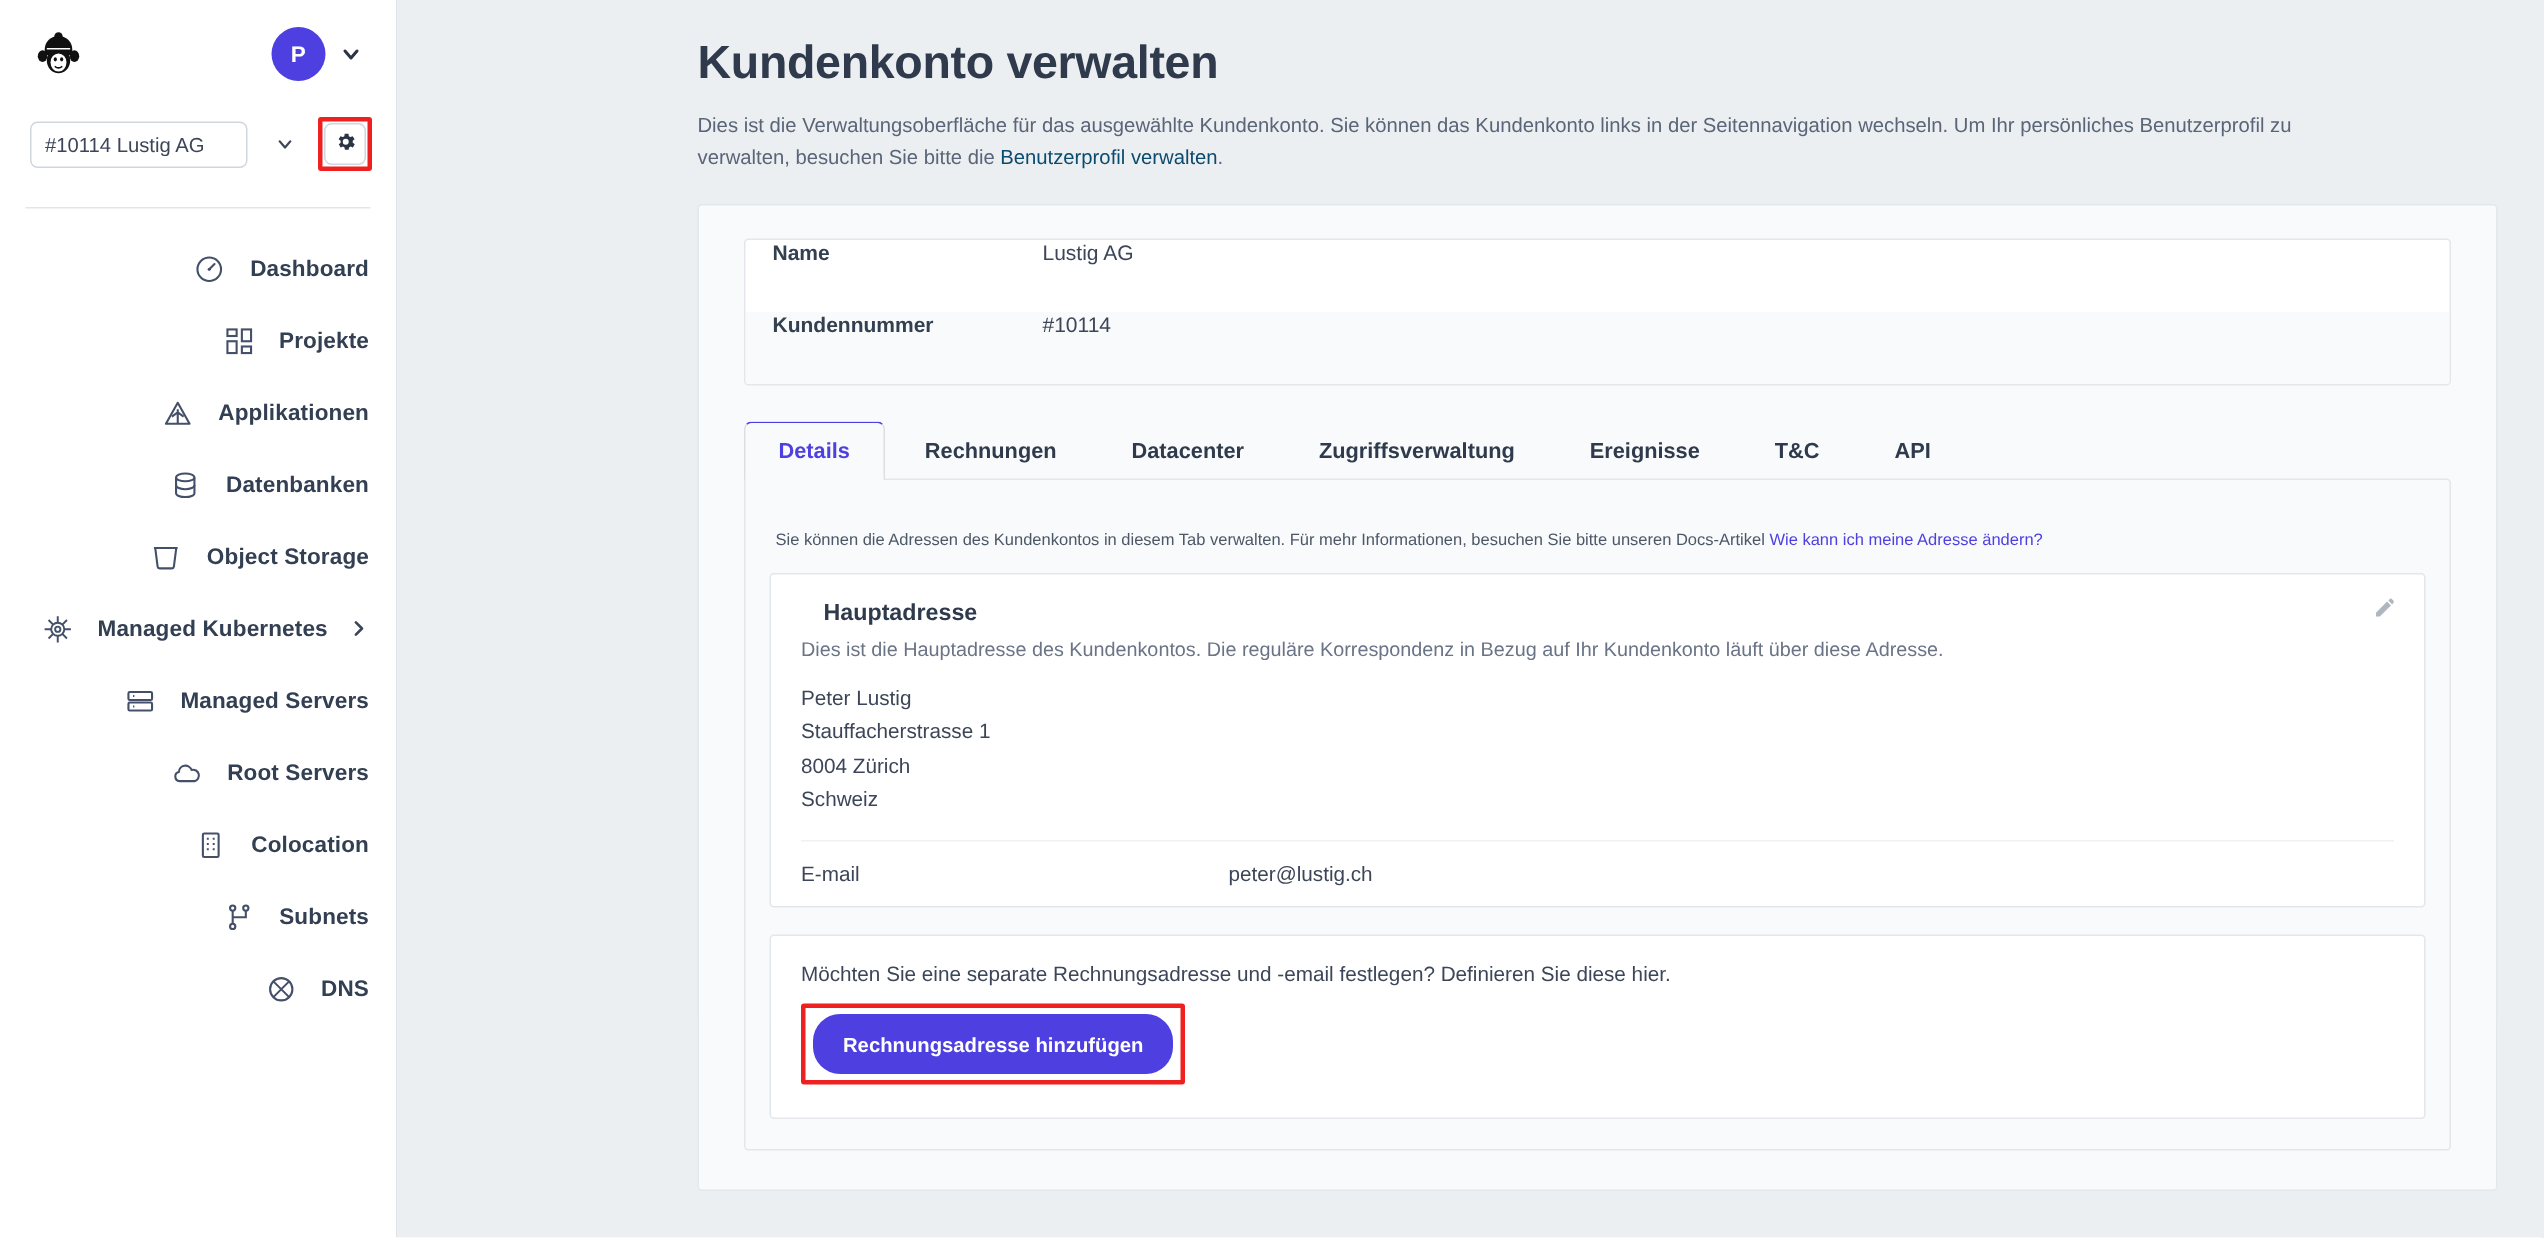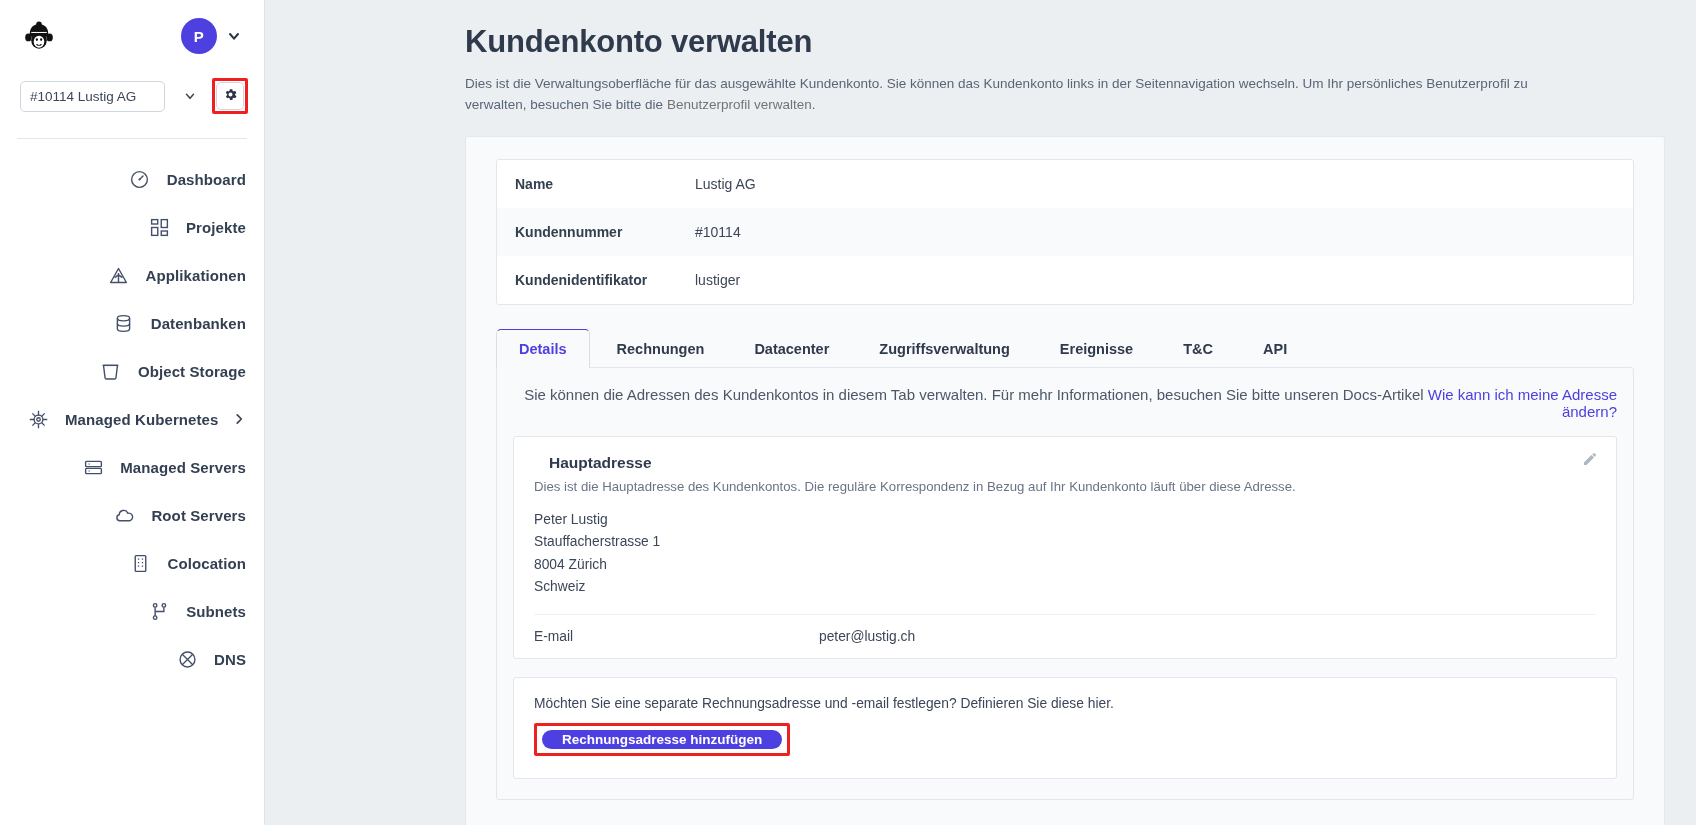--- a/index.html
+++ b/index.html
@@ -92,37 +92,37 @@
   }
   .main-inner { padding: 24px 30px 0 30px; }
   .page-title {
     font-size: 31px; font-weight: 700; color: #2f3a4c;
     margin: 0 0 14px 170px; letter-spacing: -.2px;
   }
   .page-desc {
     font-size: 13.5px; line-height: 1.55; color: #5a6578;
     margin: 0 0 20px 170px; max-width: 1065px;
   }
-  .page-desc a { color: #737373; text-decoration: none; }
+  .page-desc a { color: #0c4a6e; text-decoration: none; }
 
   .content-card {
     margin-left: 170px;
     background: #f8fafb;
     border: 1px solid #e4e8ec;
     border-radius: 3px;
     padding: 22px 30px 26px 30px;
     max-width: 1200px;
     min-height: 640px;
   }
 
   .info-table {
     width: 100%; border: 1px solid #e3e7eb; border-radius: 3px;
     background: #fff; overflow: hidden; margin-bottom: 24px;
   }
-  .info-row { display: flex; align-items: center; height: 48px; padding: 0 18px; font-size: 14px; }
+  .info-row { display: flex; height: 48px; padding: 0 18px; font-size: 14px; }
   .info-row.alt { background: #f8fafb; }
   .info-row .k { width: 180px; font-weight: 700; color: #33404f; }
   .info-row .v { color: #3c4658; }
 
   
   .tabs { display: flex; align-items: flex-end; gap: 4px; margin-bottom: 0; position: relative; }
   .tab {
     font-size: 14.5px; font-weight: 700; color: #2f3a4c;
     padding: 11px 22px; cursor: pointer;
     border: 1px solid transparent; border-bottom: none;
@@ -134,21 +134,21 @@
     border-color: #4d3fe0 #dadfe4 #dadfe4 #dadfe4;
     border-top-width: 1.5px;
     background: #f8fafb;
   }
 
   .tab-panel {
     border: 1px solid #e3e7eb; border-radius: 0 3px 3px 3px;
     background: #f8fafb; padding: 18px 16px 20px 16px;
     margin-top: -1px;
   }
-  .tab-hint { font-size: 15px; color: #4c5768; margin: 0 0 16px 4px; text-align: right; }
+  .tab-hint { font-size: 11px; color: #4c5768; margin: 16px 0 16px 4px; }
   .tab-hint a { color: #4d3fe0; text-decoration: none; }
 
   .addr-card {
     background: #fff; border: 1px solid #e3e7eb; border-radius: 3px;
     padding: 17px 20px 0 20px; position: relative; margin-bottom: 18px;
   }
   .addr-title { font-size: 15.5px; font-weight: 700; color: #2f3a4c; margin: 0 0 7px 15px; }
   .addr-sub { font-size: 13.2px; color: #6a7486; margin: 0 0 15px 0; }
   .addr-lines { font-size: 13.8px; color: #3c4658; line-height: 1.62; margin-bottom: 16px; }
   .pencil {
@@ -165,21 +165,21 @@
     background: #fff; border: 1px solid #e3e7eb; border-radius: 3px;
     padding: 18px 20px 22px 20px; position: relative;
   }
   .billing-text { font-size: 13.8px; color: #3c4658; margin: 0 0 12px 0; }
   .btn-hl {
     display: inline-block; border: 3px solid #ef2020; border-radius: 2px;
     padding: 4px 5px 4px 5px;
   }
   .btn-primary {
     background: #4d3fe0; color: #fff; border: none;
-    border-radius: 18px; height: 19px; padding: 0 20px;
+    border-radius: 18px; height: 40px; padding: 0 20px;
     font-size: 13.5px; font-weight: 700; cursor: pointer;
     font-family: "Liberation Sans", sans-serif;
   }
 </style>
 </head>
 <body>
 
 <div class="app">
 
   <aside class="sidebar">
@@ -375,24 +375,20 @@
 
         <div class="info-table">
           <div class="info-row">
             <span class="k">Name</span>
             <span class="v">Lustig AG</span>
           </div>
           <div class="info-row alt">
             <span class="k">Kundennummer</span>
             <span class="v">#10114</span>
           </div>
-          <div class="info-row">
-            <span class="k">Kundenidentifikator</span>
-            <span class="v">lustiger</span>
-          </div>
         </div>
 
         <div class="tabs">
           <div class="tab active">Details</div>
           <div class="tab">Rechnungen</div>
           <div class="tab">Datacenter</div>
           <div class="tab">Zugriffsverwaltung</div>
           <div class="tab">Ereignisse</div>
           <div class="tab">T&amp;C</div>
           <div class="tab">API</div>

